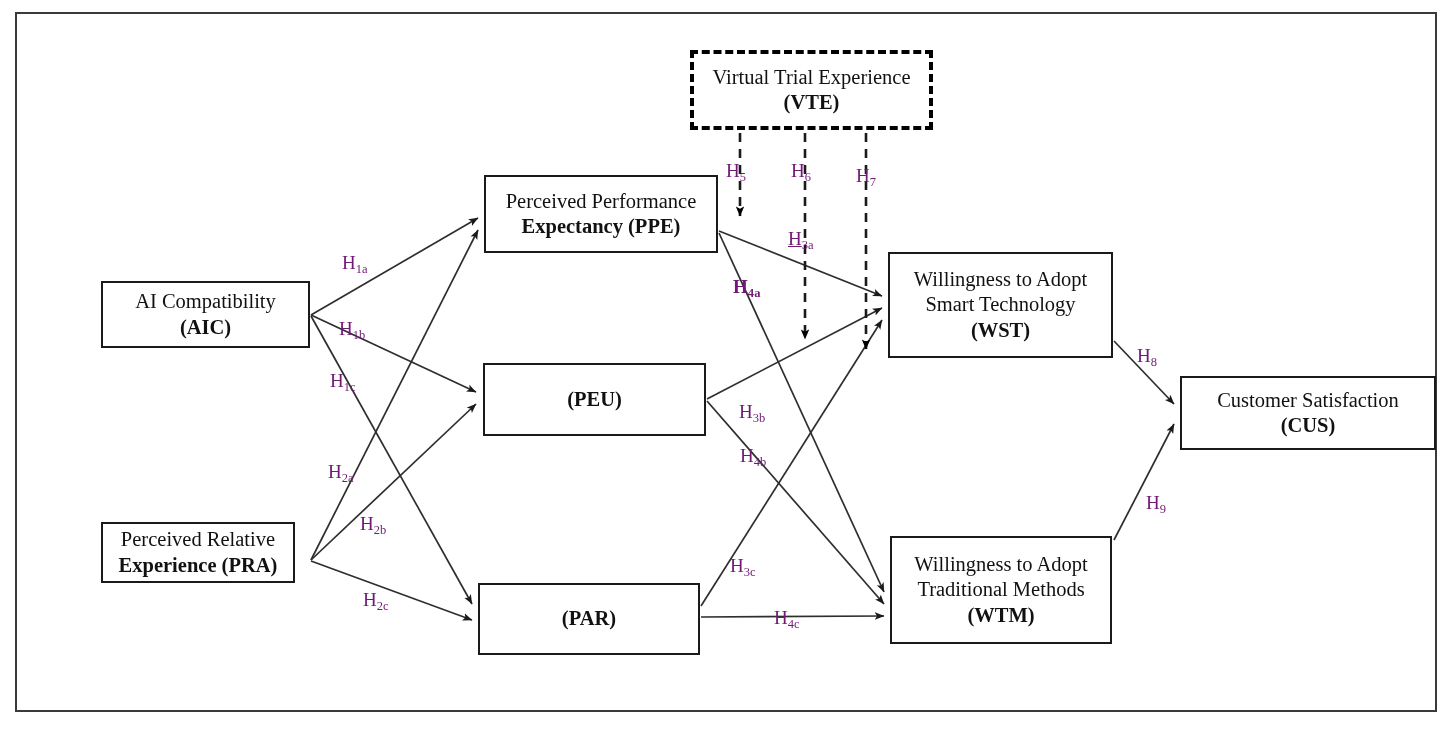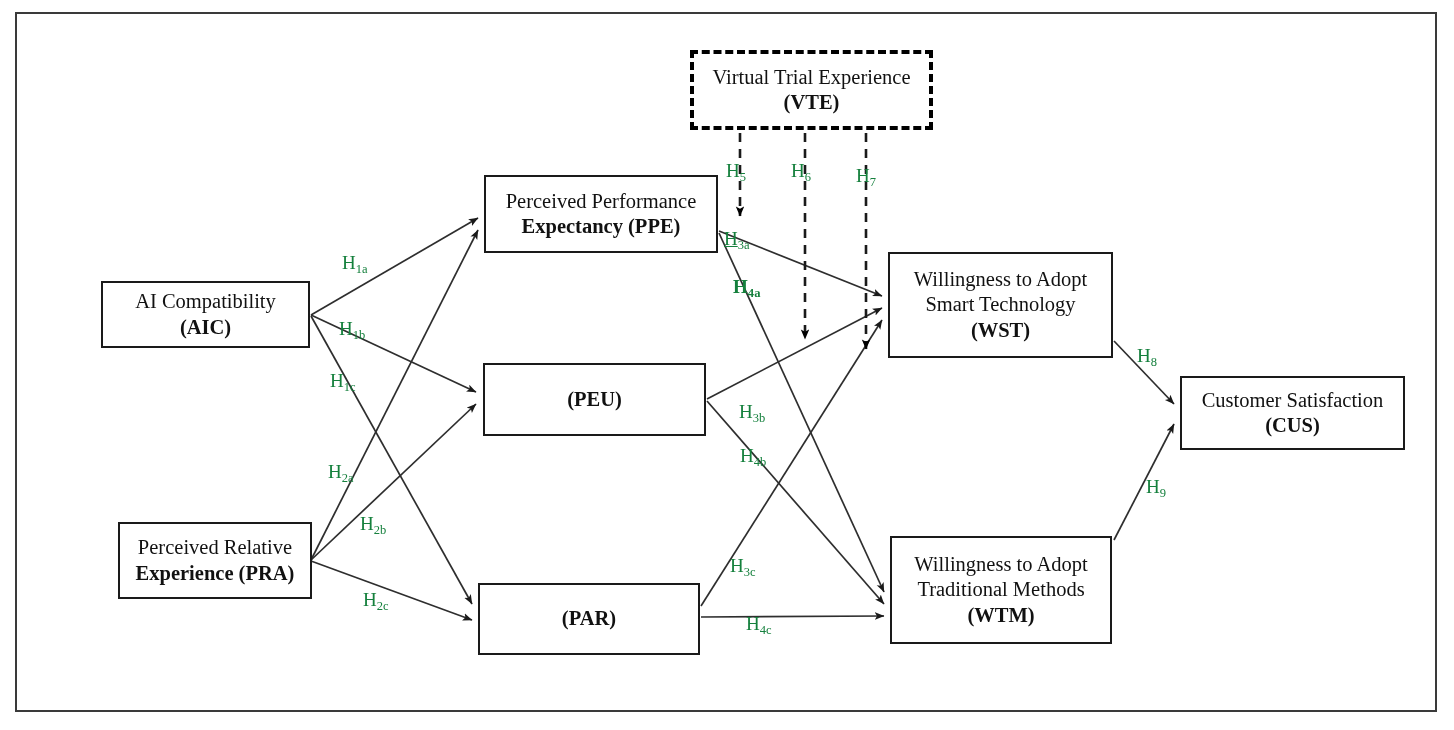--- a/index.html
+++ b/index.html
@@ -48,21 +48,21 @@
   .node .ln{display:block;white-space:nowrap;}
   .node .code{font-weight:bold;}
   .node.moderator{
     border:4px dashed #000000;
     z-index:4;
   }
   
   .hlabel{
     position:absolute;
     font-size:19px;
-    color:#15803d;
+    color:#701a75;
     white-space:nowrap;
     z-index:5;
     background:transparent;
   }
   .hlabel sub{
     font-size:0.66em;
     vertical-align:-0.28em;
     letter-spacing:0.1px;
   }
 </style>
@@ -116,21 +116,21 @@
   <div class="node moderator" style="left:690px;top:50px;width:243px;height:80px;">
     <span class="ln">Virtual Trial Experience</span>
     <span class="ln code">(VTE)</span>
   </div>
 
   <div class="node" style="left:101px;top:281px;width:209px;height:67px;">
     <span class="ln">AI Compatibility</span>
     <span class="ln code">(AIC)</span>
   </div>
 
-  <div class="node" style="left:118px;top:522px;width:194px;height:77px;">
+  <div class="node" style="left:101px;top:522px;width:194px;height:61px;">
     <span class="ln">Perceived Relative</span>
     <span class="ln code">Experience (PRA)</span>
   </div>
 
   <div class="node" style="left:484px;top:175px;width:234px;height:78px;">
     <span class="ln">Perceived Performance</span>
     <span class="ln code">Expectancy (PPE)</span>
   </div>
 
   <div class="node" style="left:483px;top:363px;width:223px;height:73px;">
@@ -146,21 +146,21 @@
     <span class="ln">Smart Technology</span>
     <span class="ln code">(WST)</span>
   </div>
 
   <div class="node" style="left:890px;top:536px;width:222px;height:108px;">
     <span class="ln">Willingness to Adopt</span>
     <span class="ln">Traditional Methods</span>
     <span class="ln code">(WTM)</span>
   </div>
 
-  <div class="node" style="left:1180px;top:376px;width:225px;height:74px;">
+  <div class="node" style="left:1180px;top:376px;width:256px;height:74px;">
     <span class="ln">Customer Satisfaction</span>
     <span class="ln code">(CUS)</span>
   </div>
 
   <div class="hlabel" style="left:342px;top:252px;">
     <span>H</span><sub>1a</sub>
   </div>
   <div class="hlabel" style="left:339px;top:318px;">
     <span>H</span><sub>1b</sub>
   </div>
@@ -169,47 +169,47 @@
   </div>
   <div class="hlabel" style="left:328px;top:461px;">
     <span>H</span><sub>2a</sub>
   </div>
   <div class="hlabel" style="left:360px;top:513px;">
     <span>H</span><sub>2b</sub>
   </div>
   <div class="hlabel" style="left:363px;top:589px;">
     <span>H</span><sub>2c</sub>
   </div>
-  <div class="hlabel" style="left:724px;top:228px;text-decoration:underline;">
+  <div class="hlabel" style="left:788px;top:228px;text-decoration:underline;">
     <span>H</span><sub>3a</sub>
   </div>
   <div class="hlabel" style="left:733px;top:276px;font-weight:bold;">
     <span>H</span><sub>4a</sub>
   </div>
   <div class="hlabel" style="left:739px;top:374px;margin-top:27px;">
     <span>H</span><sub>3b</sub>
   </div>
   <div class="hlabel" style="left:740px;top:445px;">
     <span>H</span><sub>4b</sub>
   </div>
   <div class="hlabel" style="left:730px;top:555px;">
     <span>H</span><sub>3c</sub>
   </div>
-  <div class="hlabel" style="left:746px;top:607px;margin-top:6px;">
+  <div class="hlabel" style="left:774px;top:607px;">
     <span>H</span><sub>4c</sub>
   </div>
   <div class="hlabel" style="left:726px;top:160px;">
     <span>H</span><sub>5</sub>
   </div>
   <div class="hlabel" style="left:791px;top:160px;">
     <span>H</span><sub>6</sub>
   </div>
   <div class="hlabel" style="left:856px;top:165px;">
     <span>H</span><sub>7</sub>
   </div>
   <div class="hlabel" style="left:1137px;top:345px;">
     <span>H</span><sub>8</sub>
   </div>
-  <div class="hlabel" style="left:1146px;top:476px;">
+  <div class="hlabel" style="left:1146px;top:492px;">
     <span>H</span><sub>9</sub>
   </div>
 
 </div>
 
 </body></html>

